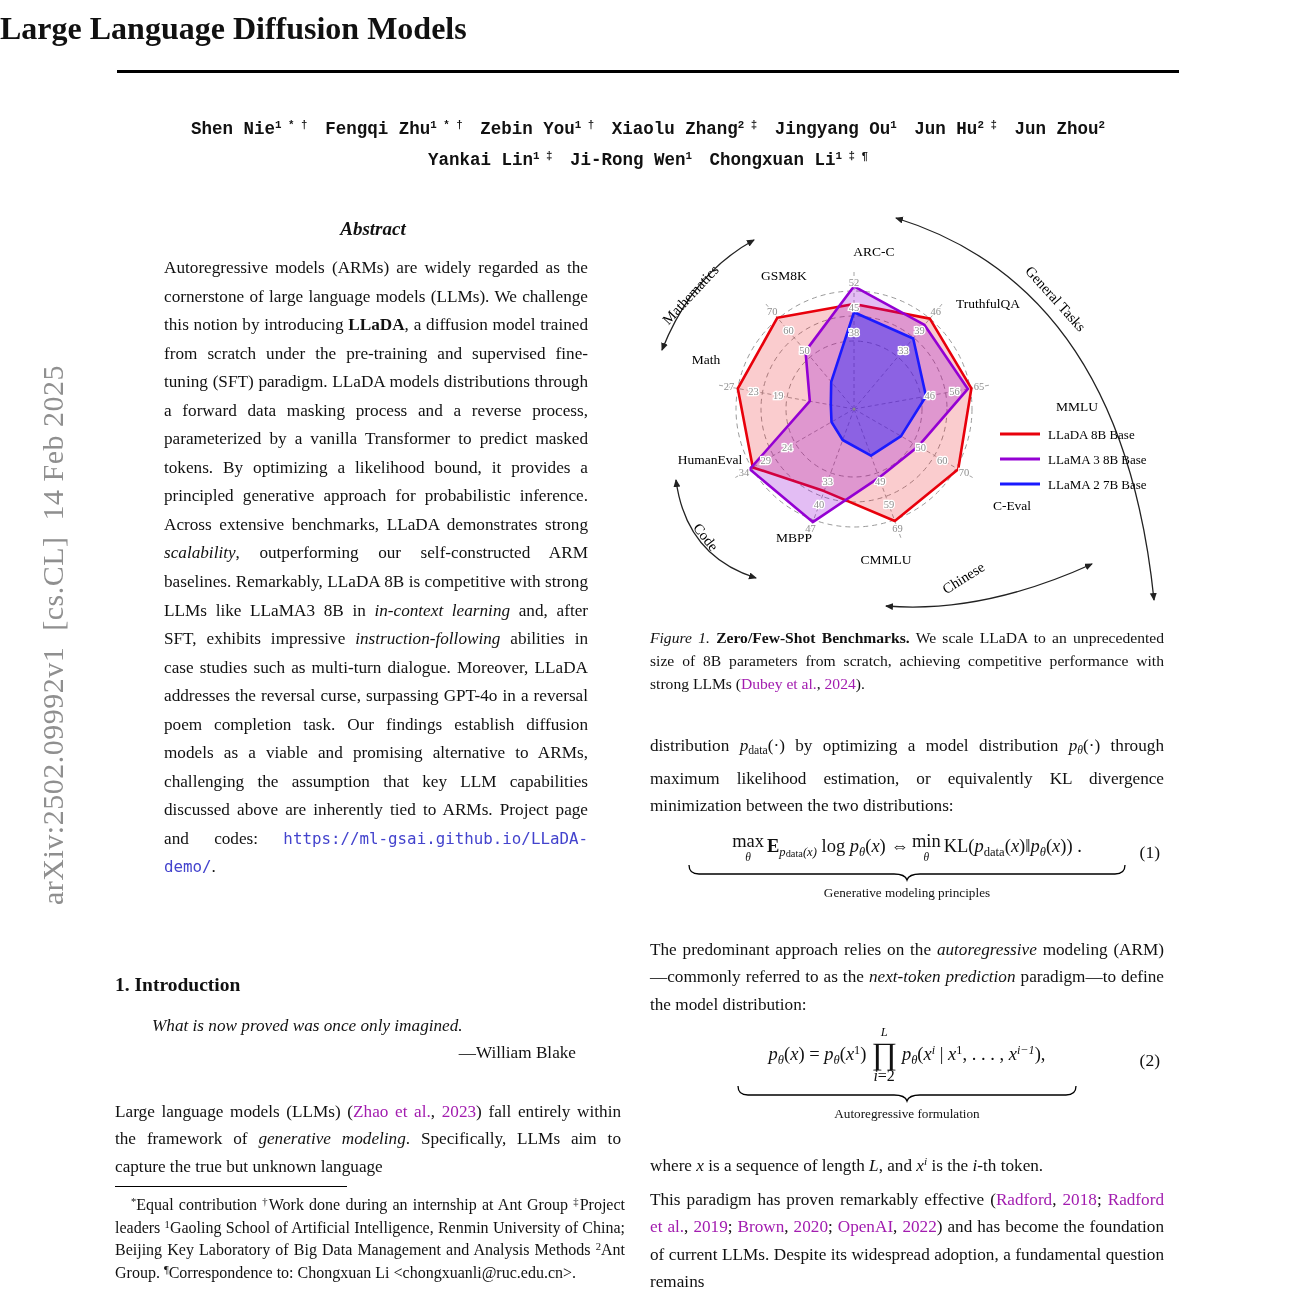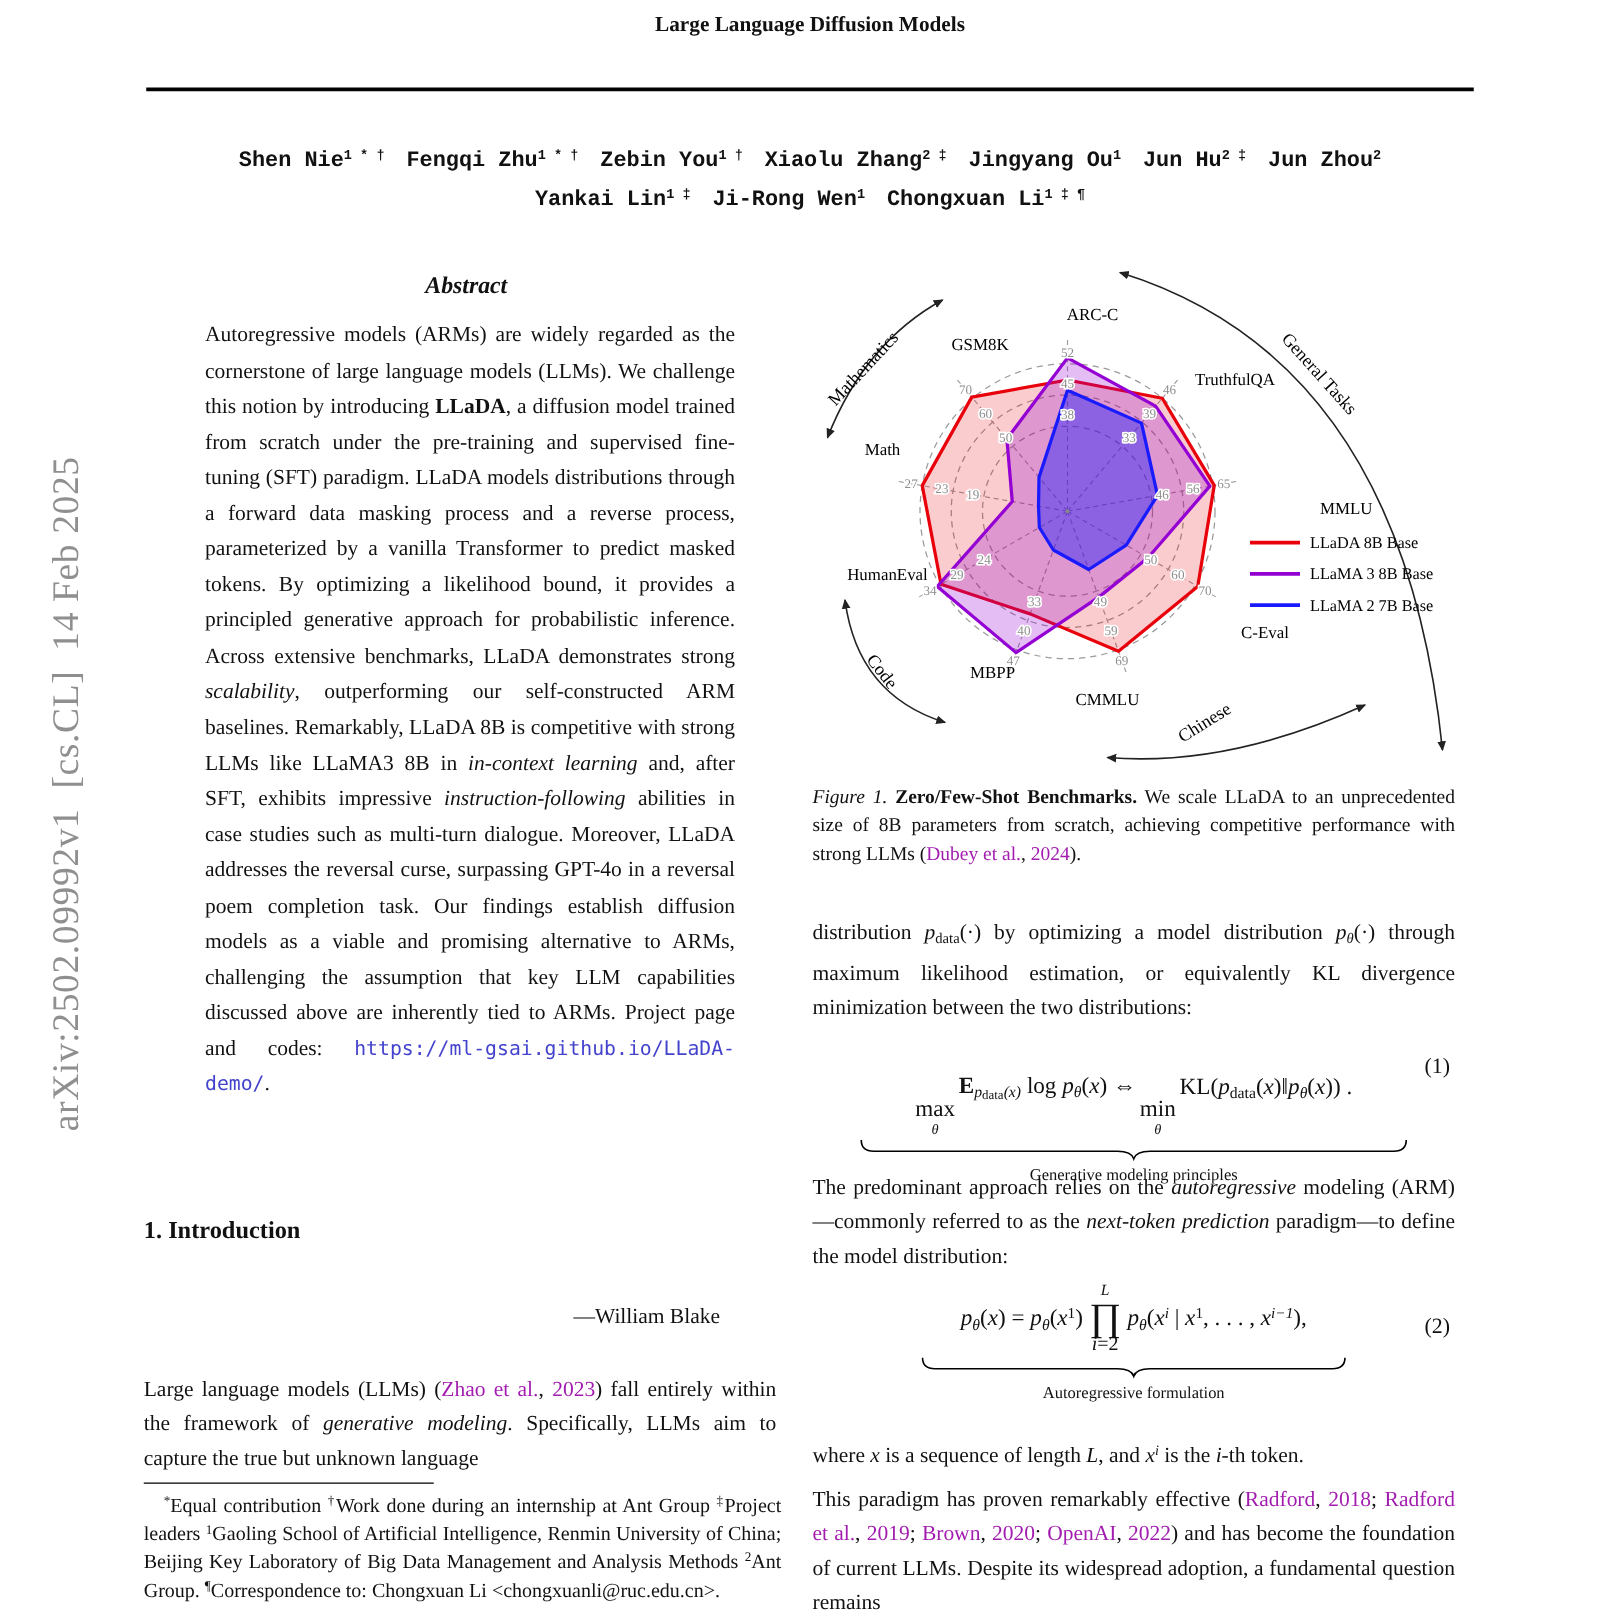--- a/index.html
+++ b/index.html
@@ -1,20 +1,20 @@
 <!DOCTYPE html>
 <html><head>
 <meta charset="utf-8">
 <style>
   html,body{margin:0;padding:0;}
   #page{position:relative;width:1296px;height:1296px;background:#ffffff;overflow:hidden;
         font-family:"Liberation Serif", "DejaVu Serif", serif;color:#111;}
   .abs{position:absolute;}
   
-  .title{top:10px;left:0;width:100%;text-align:center;font-size:17px;font-weight:bold;}
+  .title{top:10px;left:0;width:100%;text-align:left;font-size:32px;font-weight:bold;}
   .rule{top:70px;left:117px;width:1062px;height:3px;background:#000;}
   .authors{top:112px;left:80px;width:1136px;text-align:center;font-size:17.5px;font-weight:bold;line-height:27px;font-family:Liberation Mono, monospace;}
   
   .arxiv{left:36px;top:1018px;width:766px;transform-origin:0 0;transform:rotate(-90deg);
          text-align:center;font-size:30px;color:#8f8f8f;letter-spacing:.5px;white-space:pre;}
   
   .abshead{top:218px;left:115px;width:516px;text-align:center;font-size:19px;font-weight:bold;font-style:italic;}
   .absbody{top:254px;left:164px;width:424px;font-size:17.2px;line-height:28.55px;text-align:justify;}
   .introhead{top:974px;left:115px;width:516px;font-size:19.5px;font-weight:bold;}
   .quote{top:1016px;left:152px;width:424px;font-size:17.2px;font-style:italic;}
@@ -25,21 +25,21 @@
   
   .fig{top:208px;left:648px;width:516px;height:408px;}
   .caption{top:626px;left:650px;width:514px;font-size:15.6px;line-height:23px;text-align:justify;}
   .rpara{left:650px;width:514px;font-size:17.2px;line-height:27.3px;text-align:justify;}
   .p1{top:732px;} .p2{top:936px;} .p3{top:1148px;} .p4{top:1186px;}
   
   .eqblock{left:650px;width:514px;}
   .e1{top:832px;height:92px;} .e2{top:1020px;height:122px;}
   .eqrow{display:flex;justify-content:center;align-items:center;gap:3px;font-size:18.5px;width:460px;margin:0 auto;}
   .e2 .eqrow{margin-top:6px;}
-  .limop{display:inline-flex;flex-direction:column;align-items:center;line-height:1;margin-top:47px;}
+  .limop{display:inline-flex;flex-direction:column;align-items:center;line-height:1;}
   .limop .limsub{font-size:11.5px;font-style:italic;margin-top:1px;}
   .prod{display:inline-flex;flex-direction:column;align-items:center;line-height:1;margin:0 2px;}
   .prod-top{font-size:12.5px;font-style:italic;}
   .prod-sym{font-size:31px;line-height:.95;}
   .prod-bot{font-size:16px;}
   .eqnum{position:absolute;right:4px;font-size:17.5px;}
   .e1 .eqnum{top:10px;} .e2 .eqnum{top:30px;}
   .bracewrap{display:block;margin:2px auto 0;line-height:0;text-align:center;}
   .bracelabel{display:block;text-align:center;font-size:13.2px;margin-top:3px;}
   
@@ -66,20 +66,21 @@
 
   <div class="abs authors">
     <div><span class="rt-b">Shen Nie</span><span class="rt-spb">1 * †</span><span> </span><span class="rt-b">Fengqi Zhu</span><span class="rt-spb">1 * †</span><span> </span><span class="rt-b">Zebin You</span><span class="rt-spb">1 †</span><span> </span><span class="rt-b">Xiaolu Zhang</span><span class="rt-spb">2 ‡</span><span> </span><span class="rt-b">Jingyang Ou</span><span class="rt-spb">1</span><span> </span><span class="rt-b">Jun Hu</span><span class="rt-spb">2 ‡</span><span> </span><span class="rt-b">Jun Zhou</span><span class="rt-spb">2</span></div>
     <div><span class="rt-b">Yankai Lin</span><span class="rt-spb">1 ‡</span><span> </span><span class="rt-b">Ji-Rong Wen</span><span class="rt-spb">1</span><span> </span><span class="rt-b">Chongxuan Li</span><span class="rt-spb">1 ‡ ¶</span></div>
   </div>
 
   <div class="abs abshead">Abstract</div>
   <div class="abs absbody"><span>Autoregressive models (ARMs) are widely regarded as the cornerstone of large language models (LLMs). We challenge this notion by introducing </span><span class="rt-b">LLaDA</span><span>, a diffusion model trained from scratch under the pre-training and supervised fine-tuning (SFT) paradigm. LLaDA models distributions through a forward data masking process and a reverse process, parameterized by a vanilla Transformer to predict masked tokens. By optimizing a likelihood bound, it provides a principled generative approach for probabilistic inference. Across extensive benchmarks, LLaDA demonstrates strong </span><span class="rt-i">scalability</span><span>, outperforming our self-constructed ARM baselines. Remarkably, LLaDA 8B is competitive with strong LLMs like LLaMA3 8B in </span><span class="rt-i">in-context learning</span><span> and, after SFT, exhibits impressive </span><span class="rt-i">instruction-following</span><span> abilities in case studies such as multi-turn dialogue. Moreover, LLaDA addresses the reversal curse, surpassing GPT-4o in a reversal poem completion task. Our findings establish diffusion models as a viable and promising alternative to ARMs, challenging the assumption that key LLM capabilities discussed above are inherently tied to ARMs. Project page and codes: </span><span class="rt-tt">https://ml-gsai.github.io/LLaDA-demo/</span><span>.</span></div>
 
   <div class="abs introhead">1. Introduction</div>
+  <div class="abs quote">What is now proved was once only imagined.</div>
   <div class="abs quoteattr">—William Blake</div>
   <div class="abs intropara"><span>Large language models (LLMs) (</span><span class="rt-a">Zhao et al.</span><span>, </span><span class="rt-a">2023</span><span>) fall entirely within the framework of </span><span class="rt-i">generative modeling</span><span>. Specifically, LLMs aim to capture the true but unknown language</span></div>
 
   <div class="abs fnrule"></div>
   <div class="abs footnote"><span class="rt-sp">*</span><span>Equal contribution </span><span class="rt-sp">†</span><span>Work done during an internship at Ant Group </span><span class="rt-sp">‡</span><span>Project leaders </span><span class="rt-sp">1</span><span>Gaoling School of Artificial Intelligence, Renmin University of China; Beijing Key Laboratory of Big Data Management and Analysis Methods </span><span class="rt-sp">2</span><span>Ant Group. </span><span class="rt-sp">¶</span><span>Correspondence to: Chongxuan Li &lt;chongxuanli@ruc.edu.cn&gt;.</span></div>
 
   <svg id="radar" class="abs fig" viewBox="0 0 516 408">
       <defs>
         <marker id="arrE" markerWidth="9" markerHeight="8" refX="7" refY="3.5" orient="auto" markerUnits="userSpaceOnUse">
           <path d="M0,0 L8,3.5 L0,7 Z" fill="#222"></path>

